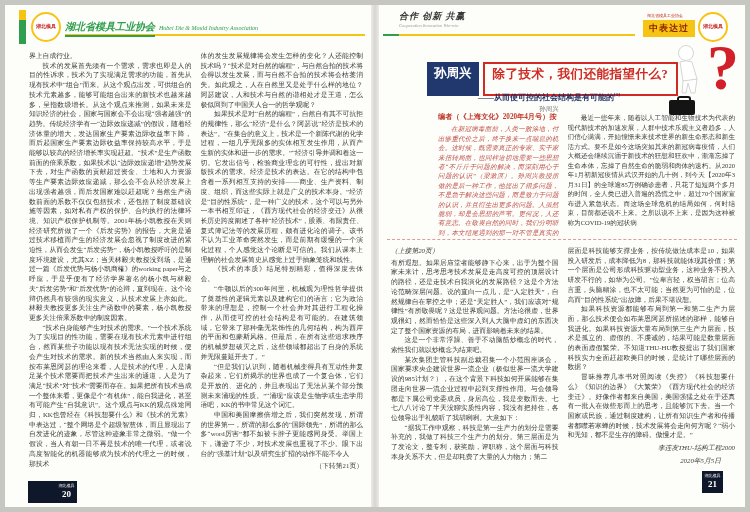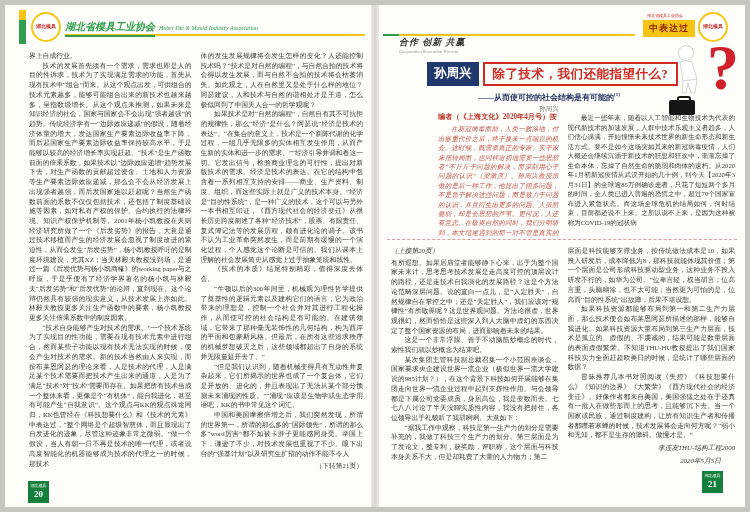--- a/index.html
+++ b/index.html
@@ -15,42 +15,42 @@
   .lp-bar-g{position:absolute;left:14px;top:15px;width:7px;height:24px;background:#2f9e4e;}
   .logo-circle{position:absolute;width:26px;height:26px;border-radius:50%;border:2px solid #f6c514;background:#fff;
     display:flex;align-items:center;justify-content:center;text-align:center;
     color:#c4251f;font-weight:bold;font-size:5px;line-height:6px;overflow:hidden;}
   .lp-logo{left:26px;top:7px;}
   .rp-logo{left:319px;top:7px;}
   .lp-head-line{position:absolute;left:60px;right:6px;top:29px;height:2px;background:#f6c514;}
   .lp-org{position:absolute;left:60px;top:11px;white-space:nowrap;}
   .lp-org .cn{font-size:10px;font-weight:bold;font-style:italic;color:#2f9e4e;border-bottom:2px solid #2f9e4e;padding-bottom:3px;}
   .lp-org .en{font-size:6px;font-style:italic;color:#2f9e4e;margin-left:4px;}
-  .rp-slogan{position:absolute;left:20px;top:26px;}
+  .rp-slogan{position:absolute;left:20px;top:0;}
   .rp-slogan .cn{font-size:9px;font-weight:bold;font-style:italic;color:#3a3a3a;letter-spacing:1px;}
   .rp-slogan .en{display:block;font-size:4.5px;font-style:italic;color:#999;}
   .rp-head-line{position:absolute;left:4px;right:110px;top:29px;height:2px;background:#f6c514;}
   .rp-head-line-green{position:absolute;left:4px;top:29px;width:16px;height:2px;background:#2f9e4e;}
   .rp-badge-caption{position:absolute;right:50px;top:8px;font-size:4px;color:#c4251f;width:60px;text-align:center;}
   .rp-section-badge{position:absolute;right:50px;top:15px;background:#f6c514;color:#8f2500;font-weight:bold;
     font-size:9px;padding:2px 6px;letter-spacing:1px;}
 
   
   .cols{display:flex;gap:9px;position:absolute;}
   .col{flex:1;overflow:hidden;}
   .col p{margin:0;text-align:justify;font-size:6.8px;line-height:9.7px;color:#3b3b3b;text-indent:2em;}
   .col p.lead{text-indent:0;}
   .lp-cols{top:46px;left:24px;right:8px;height:432px;}
   .turn-note{text-indent:0 !important;text-align:right !important;color:#555;font-size:6.3px;margin-top:2px !important;}
   .from-note{text-indent:0 !important;color:#555;font-size:6.3px;margin-bottom:2px !important;font-style:italic;}
 
   
   .title-row{position:absolute;top:57px;left:48px;display:flex;align-items:stretch;}
   .author-box{background:#20386e;color:#fff;font-weight:bold;font-size:12.5px;padding:3px 7px 2px;}
-  .title-box{border:2px solid #cf2b24;color:#cf2b24;font-weight:bold;font-size:12.5px;padding:2px 8px 1px;margin-left:4px;letter-spacing:0.5px;}
+  .title-box{border:2px solid #cf2b24;color:#cf2b24;font-weight:bold;font-size:12.5px;padding:2px 8px 11px;margin-left:4px;letter-spacing:0.5px;}
   .subtitle{position:absolute;top:87px;left:20px;width:300px;text-align:center;font-size:8px;font-weight:bold;color:#1c2a5e;}
   .subtitle sup{font-size:5px;}
   .byline{position:absolute;top:100px;left:20px;width:300px;text-align:center;font-size:6.5px;color:#777;}
 
   
   .illus{position:absolute;right:2px;top:38px;width:80px;height:76px;}
   .qmark{position:absolute;right:4px;top:-12px;font-size:64px;font-weight:bold;color:#d2202a;font-family:"Liberation Serif",serif;}
   .figure-svg{position:absolute;left:8px;top:2px;}
   .briefcase{position:absolute;left:6px;bottom:4px;width:26px;height:15px;background:#141414;border-radius:2px;}
   .briefcase:before{content:"";position:absolute;left:8px;top:-4px;width:10px;height:5px;border:2px solid #141414;border-bottom:none;border-radius:3px 3px 0 0;}
@@ -60,24 +60,24 @@
   .ed-heading{text-indent:0 !important;color:#c0392b !important;font-weight:bold;font-size:7.2px !important;margin-bottom:2px !important;}
   .ed-col p{color:#bf5048;font-style:italic;font-size:6.5px;line-height:9.4px;padding-left:47px;}
   .ed-col p.ed-heading{font-style:normal;}
   .open-col p{font-size:6.6px;line-height:9.5px;}
   .rp-divider{position:absolute;top:234px;left:8px;right:8px;border-top:1px dashed #e59a9a;}
   .rp-bottom-cols{top:241px;left:12px;right:10px;bottom:26px;}
   .sig{text-indent:0 !important;text-align:right !important;font-style:italic;margin-top:3px !important;}
   .sig-date{text-indent:0 !important;text-align:right !important;font-style:italic;padding-right:14px;}
 
   
-  .page-badge{position:absolute;width:21px;height:22px;background:#15803d;color:#fff;text-align:center;}
+  .page-badge{position:absolute;width:21px;height:22px;background:#0f172a;color:#fff;text-align:center;}
   .pb-label{font-size:4px;line-height:6px;padding-top:2px;display:block;}
   .pb-num{font-size:9px;font-weight:bold;line-height:10px;display:block;}
-  .lp-badge{left:23px;bottom:4px;}
+  .lp-badge{left:23px;bottom:4px;padding-left:28px;}
   .rp-badge{right:22px;bottom:14px;}
 </style>
 </head>
 <body>
 
 <div class="sheet">
 
   <div class="page page-left">
     <div class="lp-bar-y"></div>
     <div class="lp-bar-g"></div>

